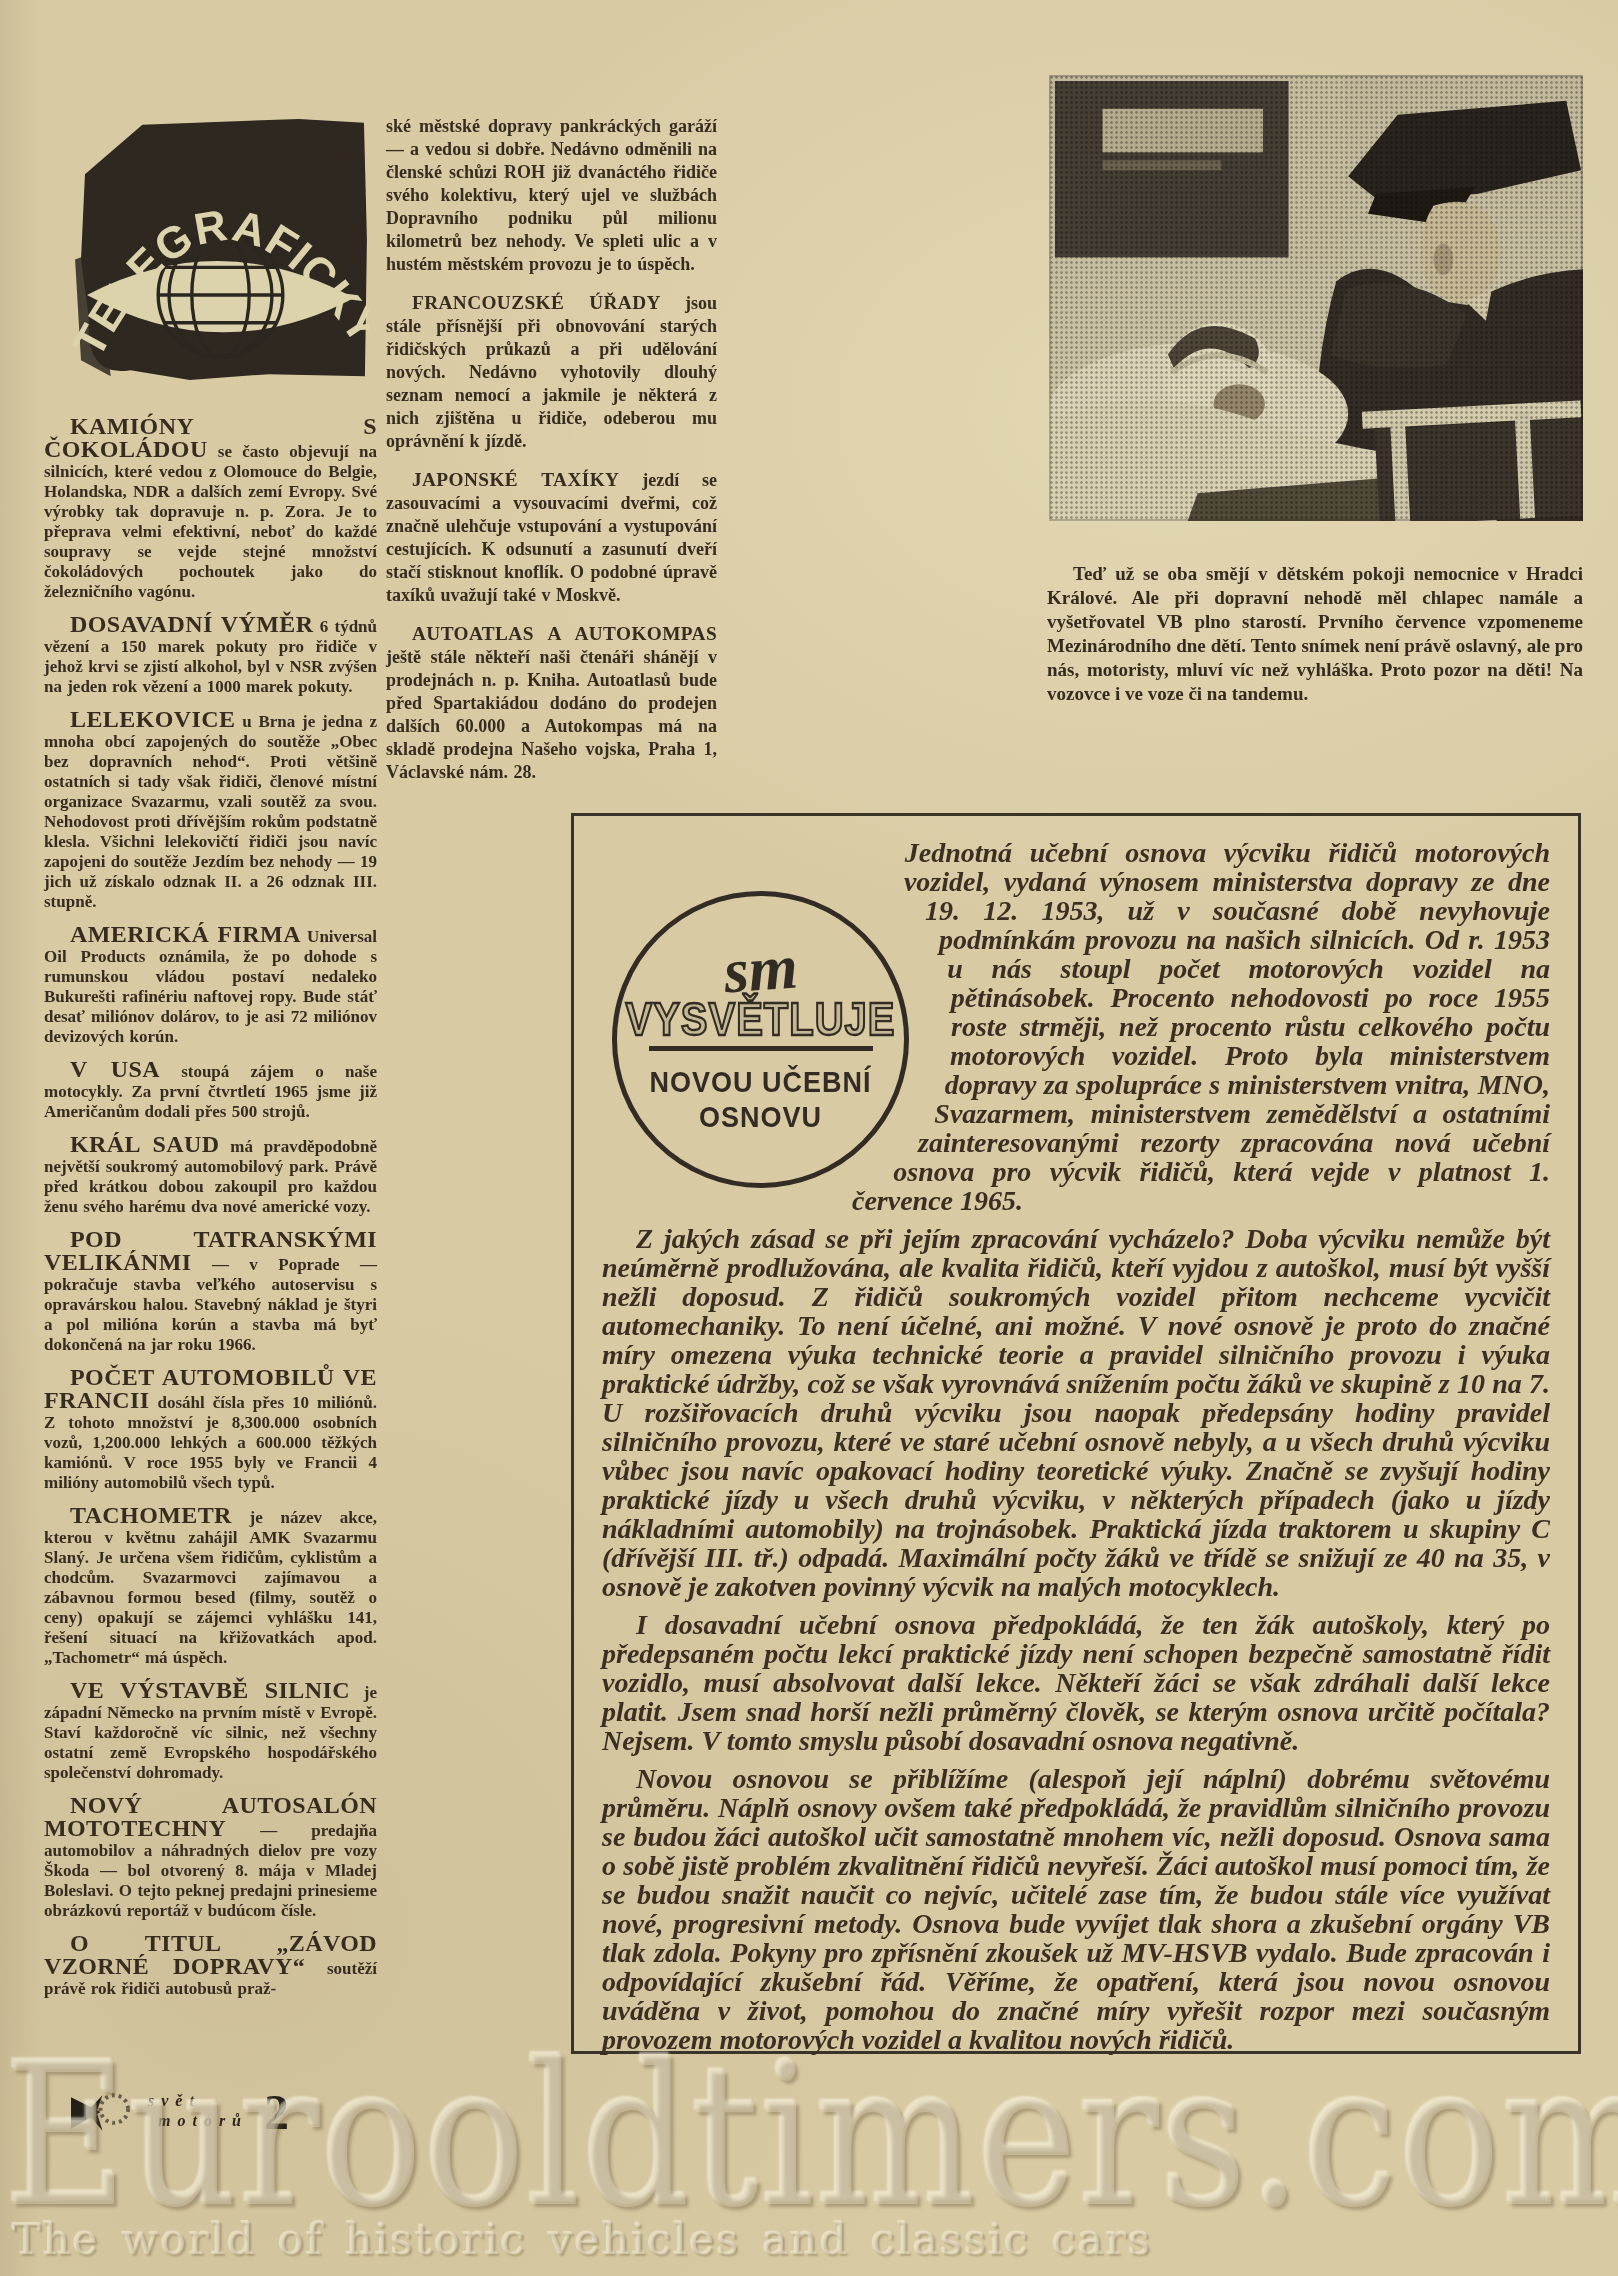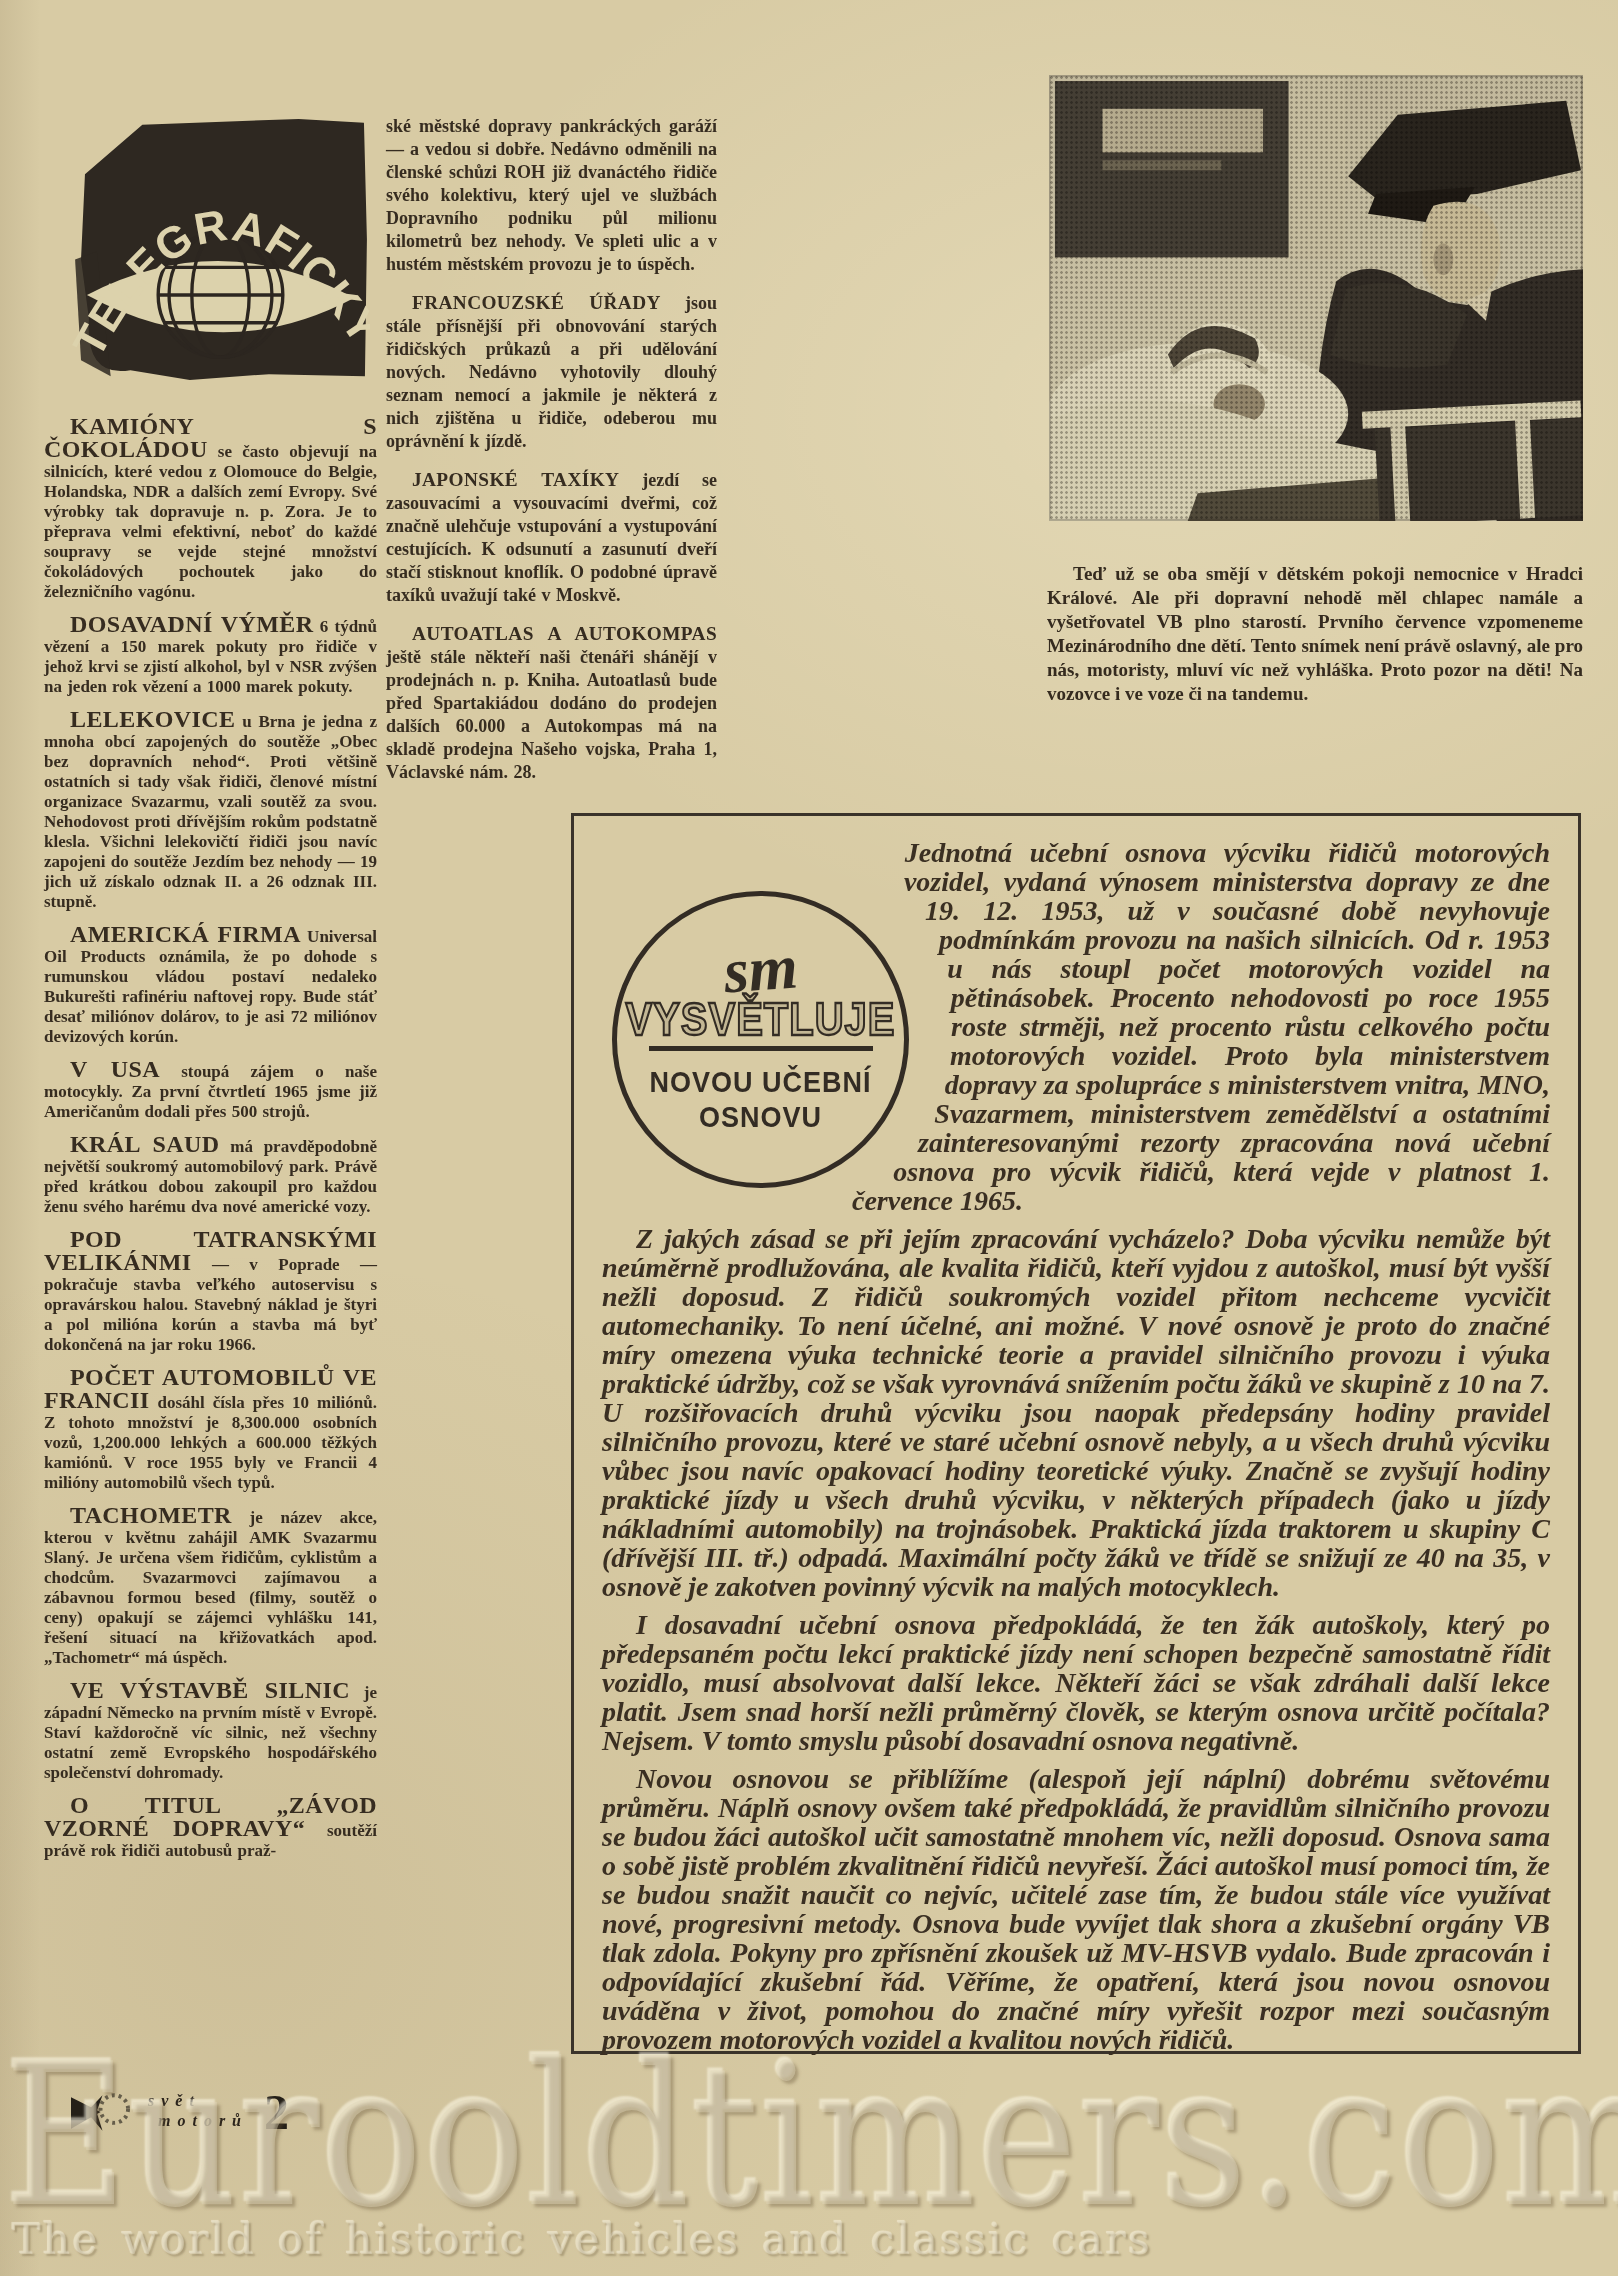--- a/index.html
+++ b/index.html
@@ -93,20 +93,21 @@
     <p class="news"><span class="lead">KAMIÓNY S ČOKOLÁDOU</span> <span>se často objevují na silnicích, které vedou z Olomouce do Belgie, Holandska, NDR a dalších zemí Evropy. Své výrobky tak dopravuje n. p. Zora. Je to přeprava velmi efektivní, neboť do každé soupravy se vejde stejné množství čokoládových pochoutek jako do železničního vagónu.</span></p>
     <p class="news"><span class="lead">DOSAVADNÍ VÝMĚR</span> <span>6 týdnů vězení a 150 marek pokuty pro řidiče v jehož krvi se zjistí alkohol, byl v NSR zvýšen na jeden rok vězení a 1000 marek pokuty.</span></p>
     <p class="news"><span class="lead">LELEKOVICE</span> <span>u Brna je jedna z mnoha obcí zapojených do soutěže „Obec bez dopravních nehod“. Proti většině ostatních si tady však řidiči, členové místní organizace Svazarmu, vzali soutěž za svou. Nehodovost proti dřívějším rokům podstatně klesla. Všichni lelekovičtí řidiči jsou navíc zapojeni do soutěže Jezdím bez nehody — 19 jich už získalo odznak II. a 26 odznak III. stupně.</span></p>
     <p class="news"><span class="lead">AMERICKÁ FIRMA</span> <span>Universal Oil Products oznámila, že po dohode s rumunskou vládou postaví nedaleko Bukurešti rafinériu naftovej ropy. Bude stáť desať miliónov dolárov, to je asi 72 miliónov devizových korún.</span></p>
     <p class="news"><span class="lead">V USA</span> <span>stoupá zájem o naše motocykly. Za první čtvrtletí 1965 jsme již Američanům dodali přes 500 strojů.</span></p>
     <p class="news"><span class="lead">KRÁL SAUD</span> <span>má pravděpodobně největší soukromý automobilový park. Právě před krátkou dobou zakoupil pro každou ženu svého harému dva nové americké vozy.</span></p>
     <p class="news"><span class="lead">POD TATRANSKÝMI VELIKÁNMI</span> <span>— v Poprade — pokračuje stavba veľkého autoservisu s opravárskou halou. Stavebný náklad je štyri a pol milióna korún a stavba má byť dokončená na jar roku 1966.</span></p>
     <p class="news"><span class="lead">POČET AUTOMOBILŮ VE FRANCII</span> <span>dosáhl čísla přes 10 miliónů. Z tohoto množství je 8,300.000 osobních vozů, 1,200.000 lehkých a 600.000 těžkých kamiónů. V roce 1955 byly ve Francii 4 milióny automobilů všech typů.</span></p>
     <p class="news"><span class="lead">TACHOMETR</span> <span>je název akce, kterou v květnu zahájil AMK Svazarmu Slaný. Je určena všem řidičům, cyklistům a chodcům. Svazarmovci zajímavou a zábavnou formou besed (filmy, soutěž o ceny) opakují se zájemci vyhlášku 141, řešení situací na křižovatkách apod. „Tachometr“ má úspěch.</span></p>
     <p class="news"><span class="lead">VE VÝSTAVBĚ SILNIC</span> <span>je západní Německo na prvním místě v Evropě. Staví každoročně víc silnic, než všechny ostatní země Evropského hospodářského společenství dohromady.</span></p>
+    <p class="news"><span class="lead">NOVÝ AUTOSALÓN MOTOTECHNY</span> <span>— predajňa automobilov a náhradných dielov pre vozy Škoda — bol otvorený 8. mája v Mladej Boleslavi. O tejto peknej predajni prinesieme obrázkovú reportáž v budúcom čísle.</span></p>
     <p class="news"><span class="lead">O TITUL „ZÁVOD VZORNÉ DOPRAVY“</span> <span>soutěží právě rok řidiči autobusů praž-</span></p>
   </div>
 
   <div class="col-mid">
     <p class="news no-indent"><span>ské městské dopravy pankráckých garáží — a vedou si dobře. Nedávno odměnili na členské schůzi ROH již dvanáctého řidiče svého kolektivu, který ujel ve službách Dopravního podniku půl milionu kilometrů bez nehody. Ve spleti ulic a v hustém městském provozu je to úspěch.</span></p>
     <p class="news"><span class="lead">FRANCOUZSKÉ ÚŘADY</span> <span>jsou stále přísnější při obnovování starých řidičských průkazů a při udělování nových. Nedávno vyhotovily dlouhý seznam nemocí a jakmile je některá z nich zjištěna u řidiče, odeberou mu oprávnění k jízdě.</span></p>
     <p class="news"><span class="lead">JAPONSKÉ TAXÍKY</span> <span>jezdí se zasouvacími a vysouvacími dveřmi, což značně ulehčuje vstupování a vystupování cestujících. K odsunutí a zasunutí dveří stačí stisknout knoflík. O podobné úpravě taxíků uvažují také v Moskvě.</span></p>
     <p class="news"><span class="lead">AUTOATLAS A AUTOKOMPAS</span> <span>ještě stále někteří naši čtenáři shánějí v prodejnách n. p. Kniha. Autoatlasů bude před Spartakiádou dodáno do prodejen dalších 60.000 a Autokompas má na skladě prodejna Našeho vojska, Praha 1, Václavské nám. 28.</span></p>
   </div>
 

